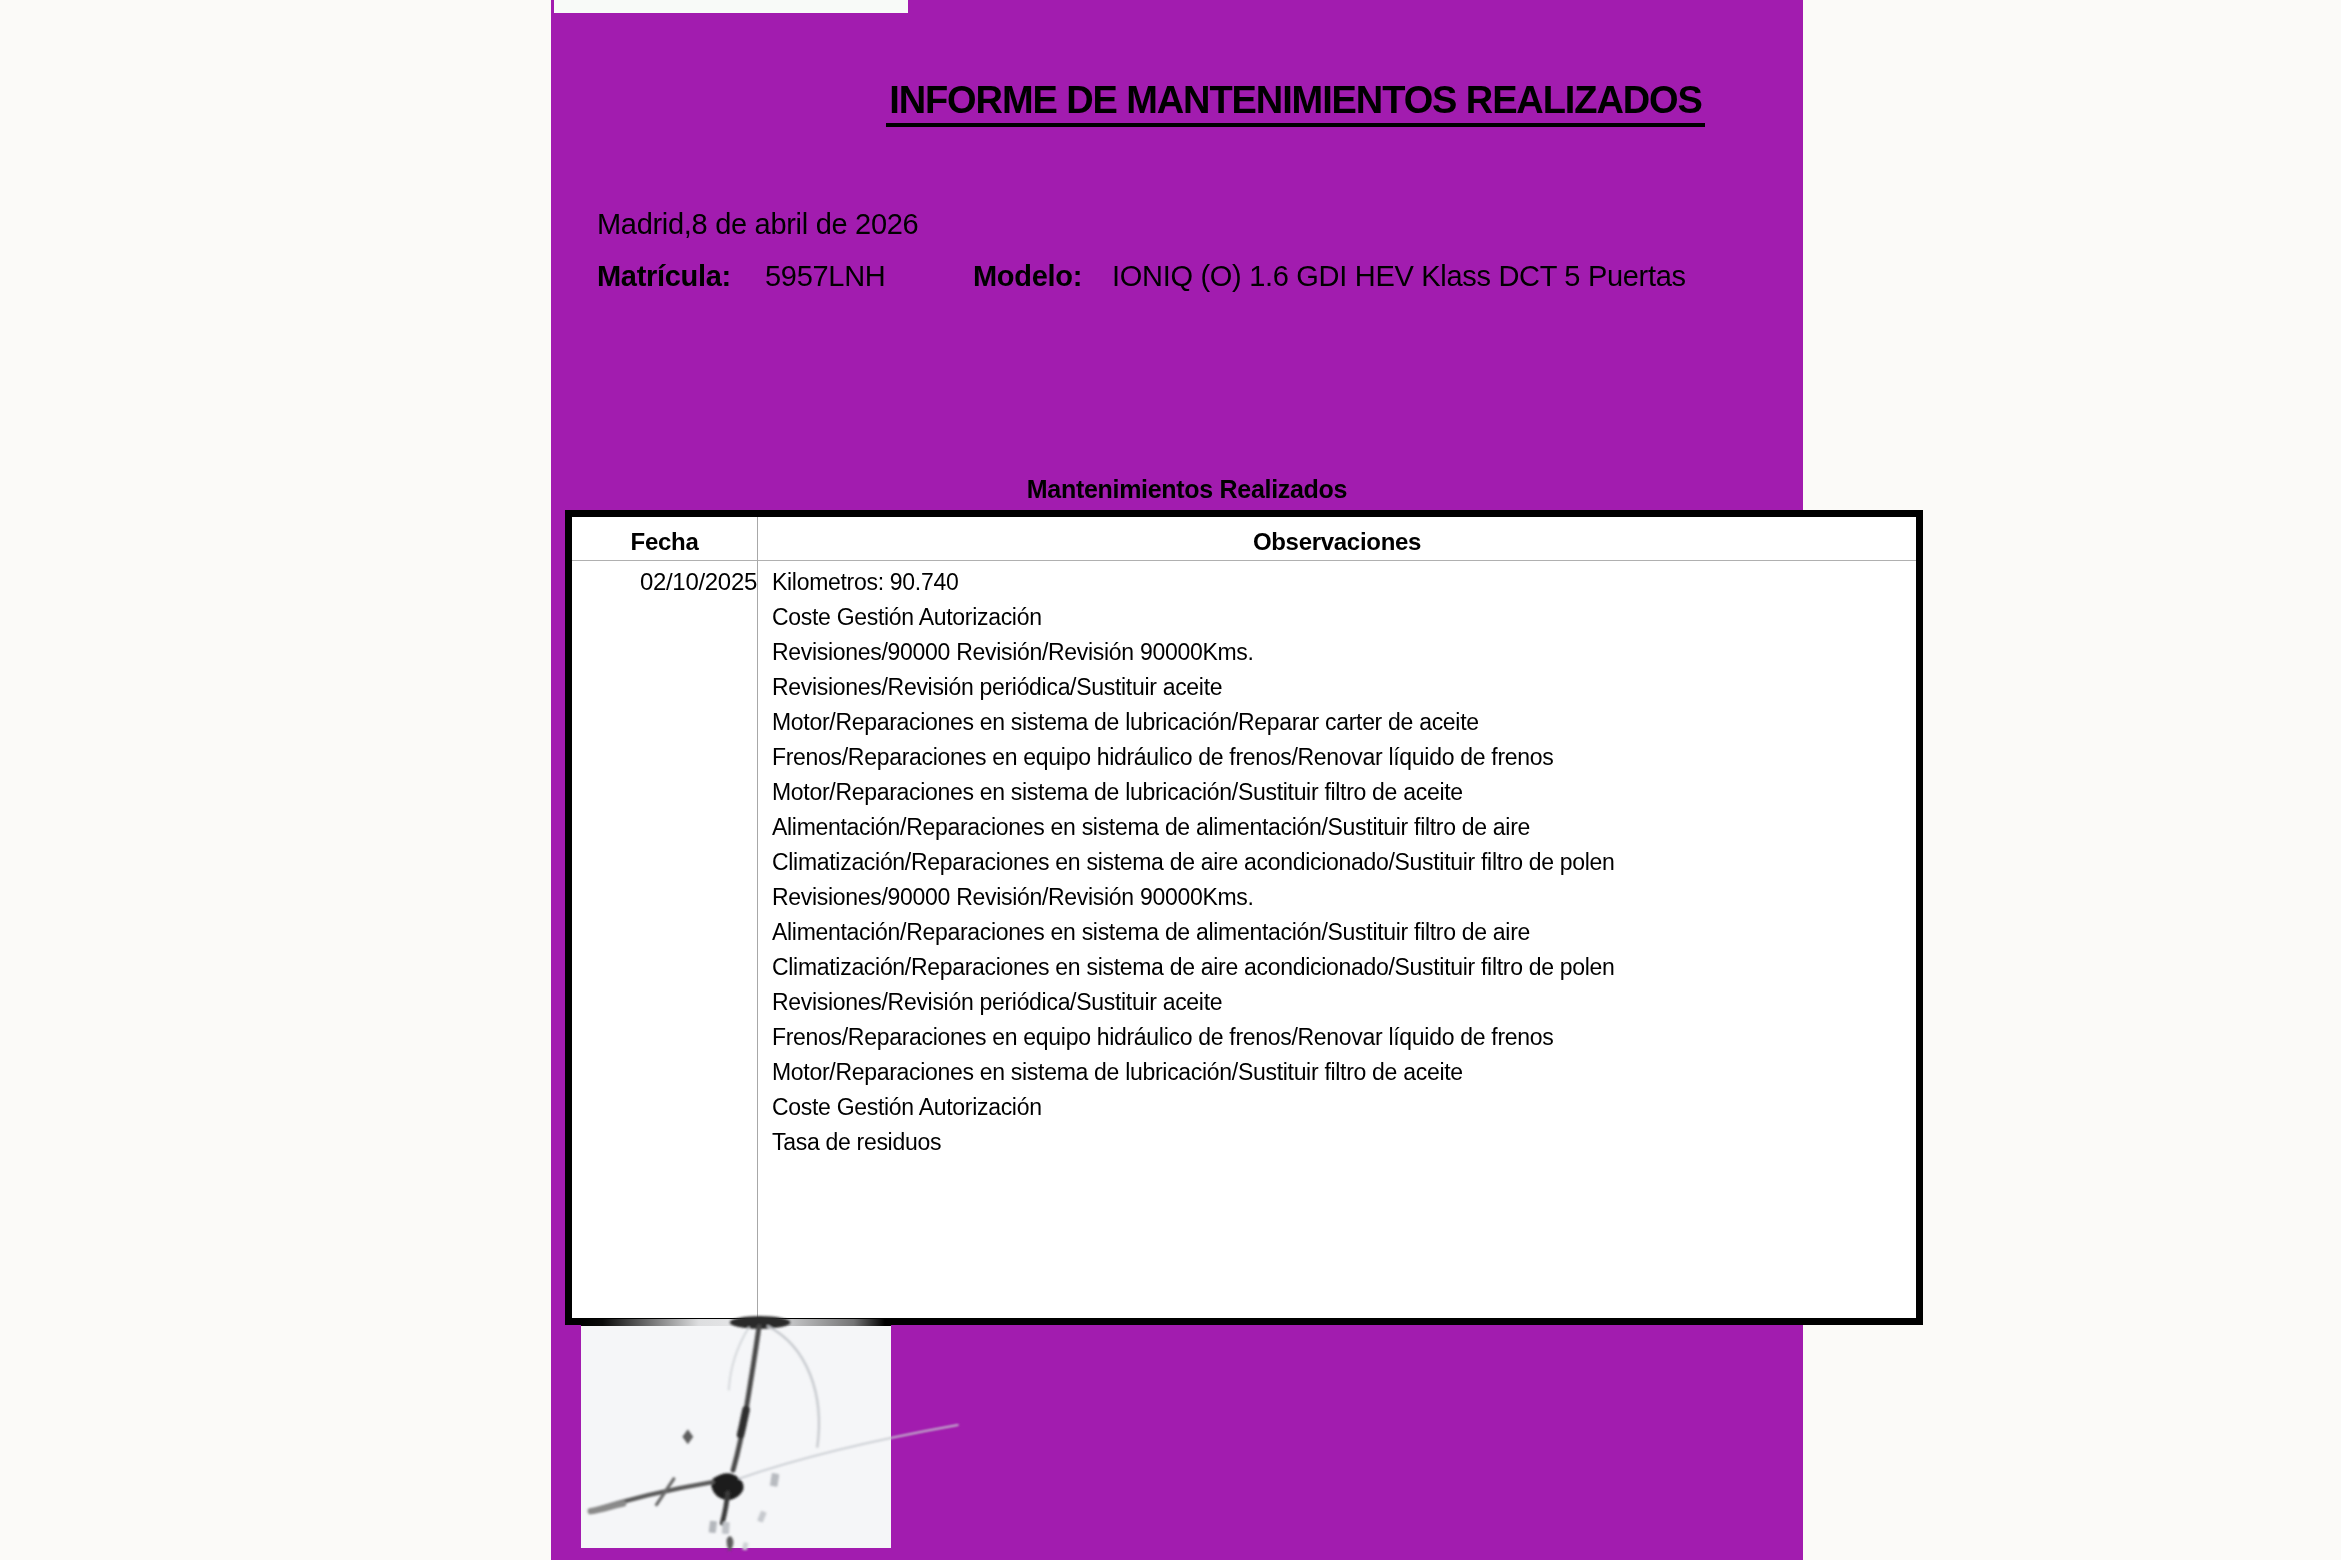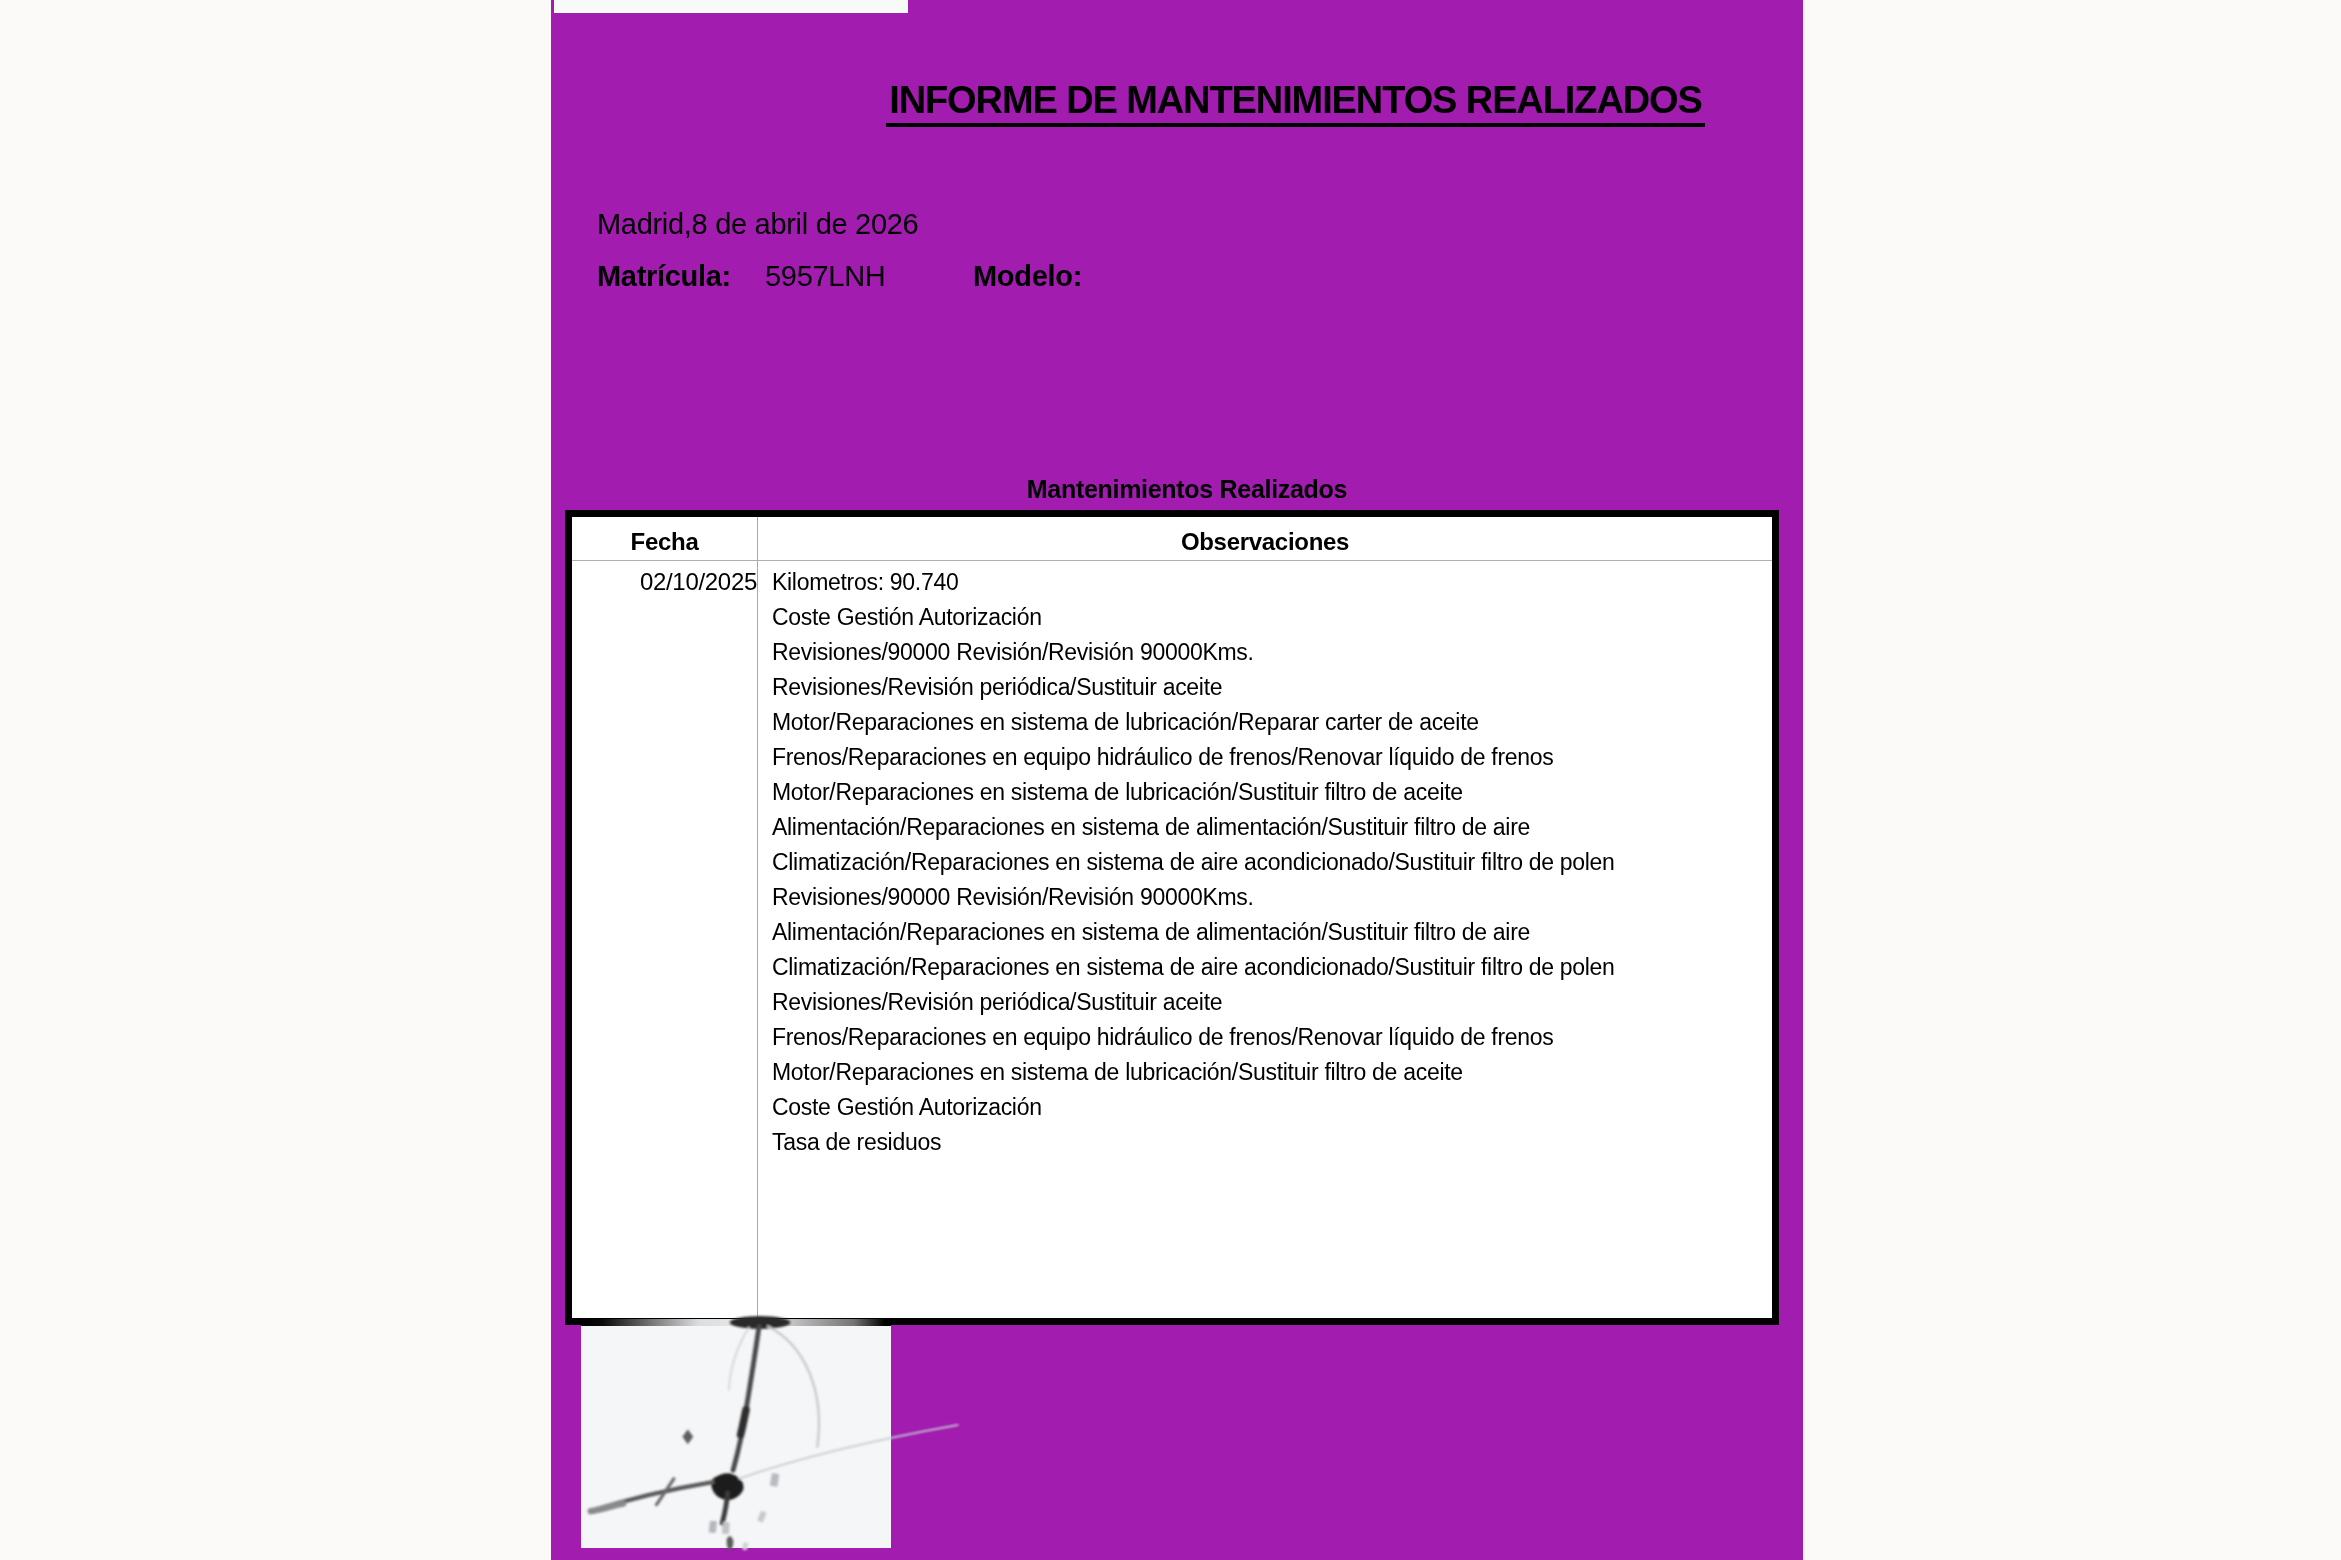--- a/index.html
+++ b/index.html
@@ -59,21 +59,21 @@
     position: absolute;
     left: 29px; top: 475px;
     width: 1214px;
     text-align: center;
     font-size: 25px;
     font-weight: bold;
   }
   .mtable {
     position: absolute;
     left: 14px; top: 510px;
-    width: 1214px; height: 815px;
+    width: 1358px; height: 815px;
     box-sizing: border-box;
     border: 7px solid #000;
     background: #fff;
     display: grid;
     grid-template-columns: 186px 1fr;
     grid-template-rows: 44px 1fr;
   }
   .cell { box-sizing: border-box; }
   .col1 { border-right: 1.6px solid #a8a8a8; }
   .hrow { border-bottom: 1.6px solid #b0b0b0; }
@@ -127,20 +127,21 @@
     <div class="title-wrap">
       <span class="title">INFORME DE MANTENIMIENTOS REALIZADOS</span>
     </div>
 
     <div class="date-line">Madrid,8 de abril de 2026</div>
 
     <div class="fields">
       <span class="lbl matricula-label">Matrícula:</span>
       <span class="val matricula-value">5957LNH</span>
       <span class="lbl modelo-label">Modelo:</span>
+      <span class="val modelo-value">IONIQ (O) 1.6 GDI HEV Klass DCT 5 Puertas</span>
     </div>
 
     <div class="section-title">Mantenimientos Realizados</div>
 
     <div class="mtable">
       <div class="cell th col1 hrow">Fecha</div>
       <div class="cell th hrow">Observaciones</div>
       <div class="cell col1 fecha-cell">02/10/2025</div>
       <div class="cell obs-cell">
           <div class="obs-line">Kilometros: 90.740</div>

